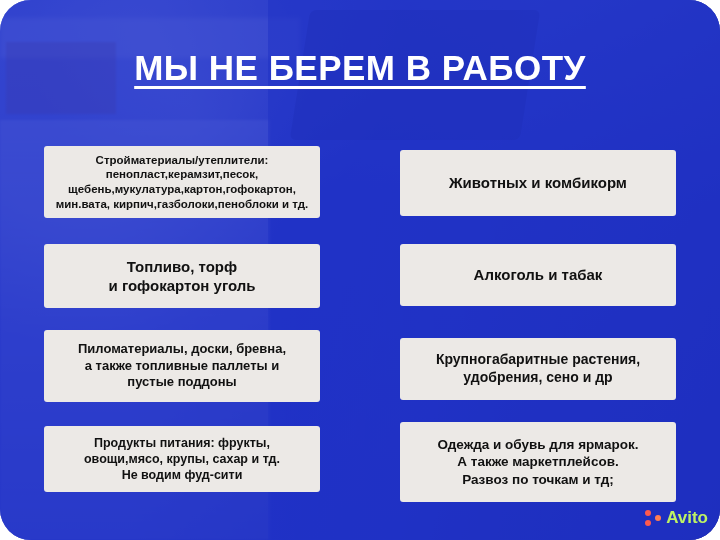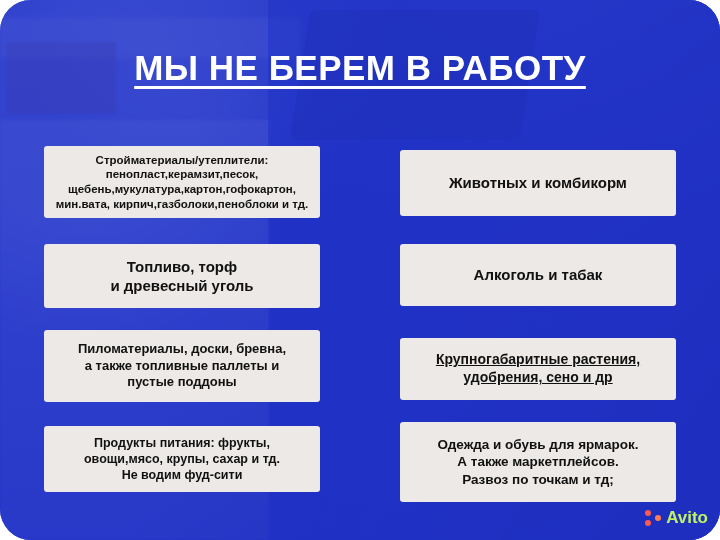--- a/index.html
+++ b/index.html
@@ -119,21 +119,21 @@
 
   
   .l1 { height: 72px; font-size: 11.5px; margin-top: 0; }
   .l2 { height: 64px; font-size: 15px; margin-top: 26px; }
   .l3 { height: 66px; font-size: 12.5px; margin-top: 24px; }
   .l4 { height: 72px; font-size: 13px; margin-top: 22px; }
 
   
   .r1 { height: 66px; font-size: 15px; margin-top: 4px; }
   .r2 { height: 62px; font-size: 15px; margin-top: 28px; }
-  .r3 { height: 62px; font-size: 14px; margin-top: 32px; text-decoration: underline; }
+  .r3 { height: 62px; font-size: 14px; margin-top: 32px; }
   .r4 { height: 80px; font-size: 13.5px; margin-top: 22px; }
 
   .watermark {
     position: absolute;
     right: 12px;
     bottom: 12px;
     display: flex;
     align-items: center;
     gap: 5px;
     color: #bef264;
@@ -175,21 +175,21 @@
 
     <div class="col col-left">
       <div class="card l1">
         <span>Стройматериалы/утеплители:
 пенопласт,керамзит,песок,
 щебень,мукулатура,картон,гофокартон,
 мин.вата, кирпич,газболоки,пеноблоки и тд.</span>
       </div>
       <div class="card l2">
         <span>Топливо, торф
-и древесный уголь</span>
+и гофокартон уголь</span>
       </div>
       <div class="card l4">
         <span>Пиломатериалы, доски, бревна,
 а также топливные паллеты и
 пустые поддоны</span>
       </div>
       <div class="card l3">
         <span>Продукты питания: фрукты,
 овощи,мясо, крупы, сахар и тд.
 Не водим фуд-сити</span>

